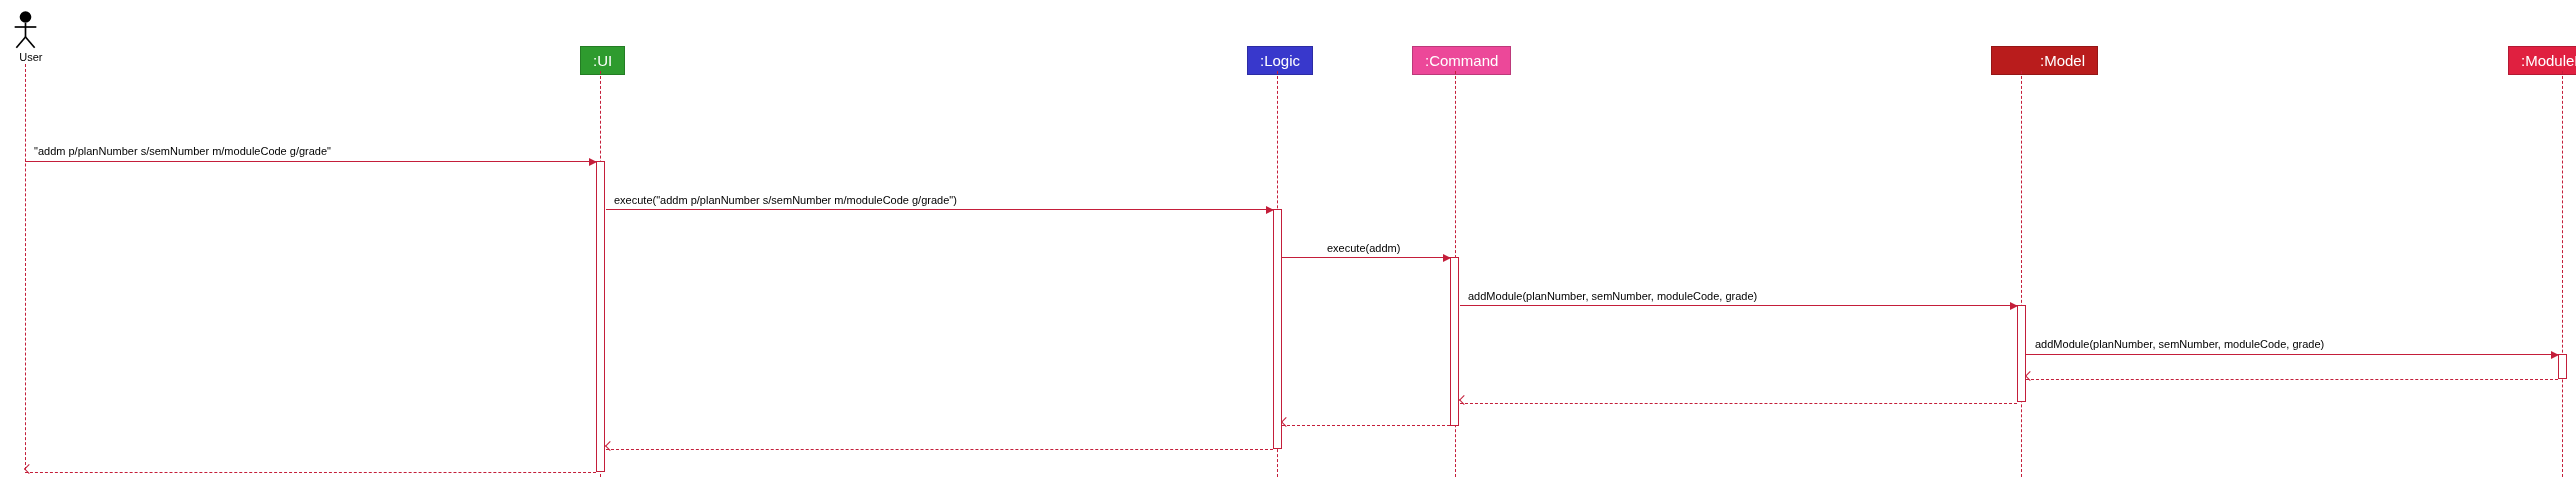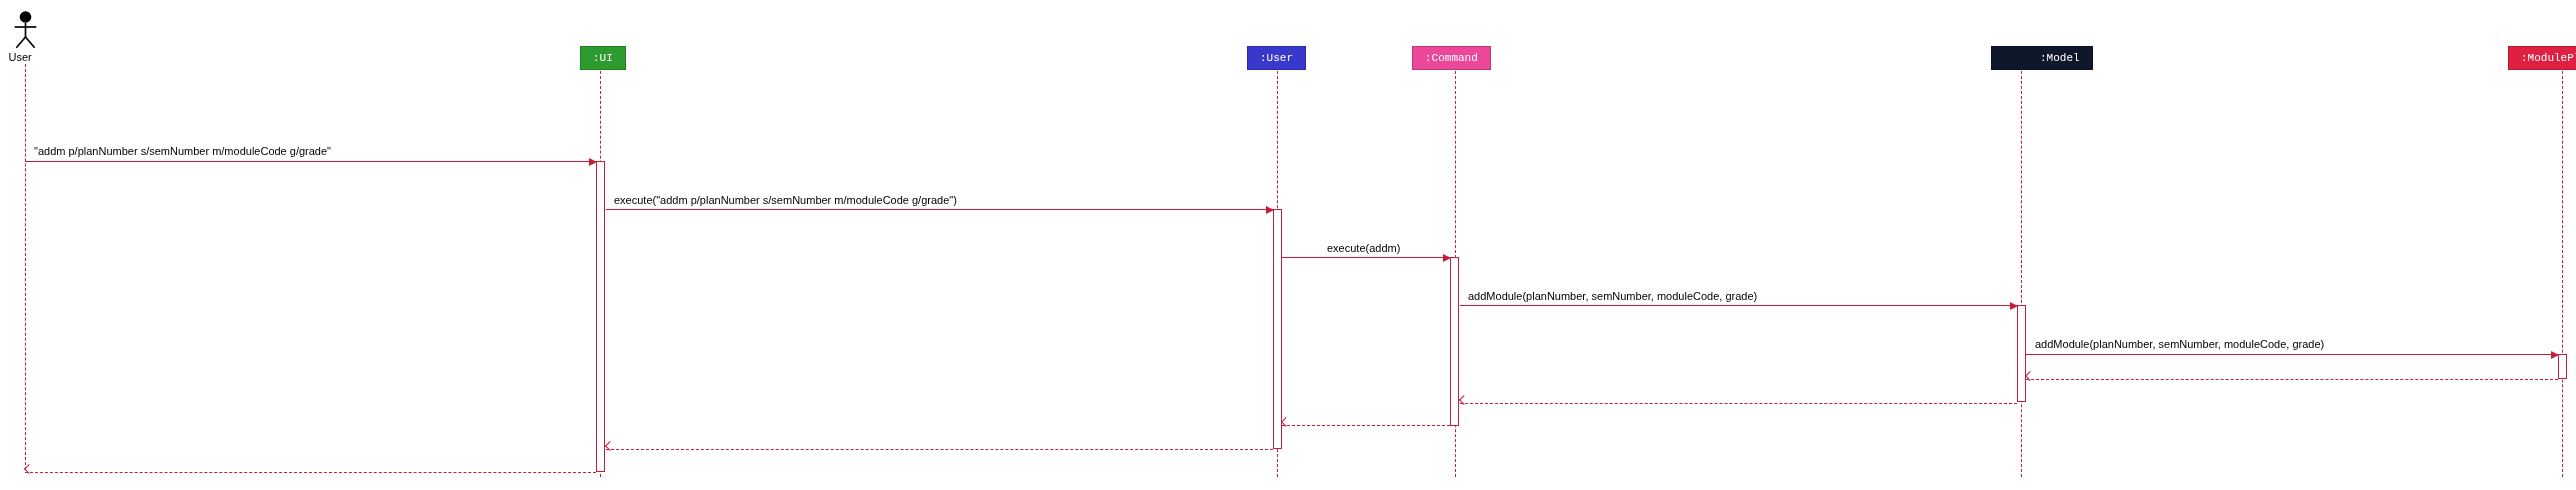--- a/index.html
+++ b/index.html
@@ -9,35 +9,34 @@
     background: #fff;
     font-family: Arial, sans-serif;
     font-size: 11px;
     width: 2576px;
     height: 491px;
     position: relative;
     overflow: hidden;
   }
   .actor {
     position: absolute;
-    text-align: left;
+    text-align: right;
   }
   .actor-icon {
     display: block;
     margin: 0 auto 1.7px;
   }
   .participant-box {
     position: absolute;
     padding: 5px 12px;
     color: #fff;
-    font-size: 11px;
+    font-size: 15px;
     text-align: center;
     border: 0.8px solid rgba(0,0,0,0.2);
     white-space: nowrap;
-    font-family: Liberation Mono, monospace;
   }
   .lifeline {
     position: absolute;
     top: 59px;
     width: 0;
     border-left: 1.3px dashed #c41e3a;
     height: 406px;
   }
   .activation {
     position: absolute;
@@ -84,23 +83,23 @@
     <circle cx="15" cy="8" r="7" fill="#000"></circle>
     <line x1="15" y1="15" x2="15" y2="32" stroke="#000" stroke-width="2"></line>
     <line x1="2" y1="20" x2="28" y2="20" stroke="#000" stroke-width="2"></line>
     <line x1="15" y1="32" x2="4" y2="45" stroke="#000" stroke-width="2"></line>
     <line x1="15" y1="32" x2="26" y2="45" stroke="#000" stroke-width="2"></line>
   </svg>
   <span>User</span>
 </div>
 
 <div class="participant-box" style="left:580px; top:46px; background:#2e9b2e;"><span>:UI</span></div>
-<div class="participant-box" style="left:1247px; top:46px; background:#3838cc;"><span>:User</span></div>
+<div class="participant-box" style="left:1247px; top:46px; background:#3838cc;"><span>:Logic</span></div>
 <div class="participant-box" style="left:1412px; top:46px; background:#ec4899;"><span>:Command</span></div>
-<div class="participant-box" style="left:1991px; top:46px; background:#0f172a;padding-left:48px;"><span>:Model</span></div>
+<div class="participant-box" style="left:1991px; top:46px; background:#b91c1c;padding-left:48px;"><span>:Model</span></div>
 <div class="participant-box" style="left:2508px; top:46px; background:#e02040;"><span>:ModulePlanner</span></div>
 
 <div class="lifeline" style="left:25px; top:64px;"></div>
 <div class="lifeline" style="left:600px; top:71px;"></div>
 <div class="lifeline" style="left:1277px; top:71px;"></div>
 <div class="lifeline" style="left:1455px; top:71px;"></div>
 <div class="lifeline" style="left:2021px; top:71px;"></div>
 <div class="lifeline" style="left:2562px; top:71px;"></div>
 
 <div class="activation" style="left:596px; top:161px; height:311px;"></div>

